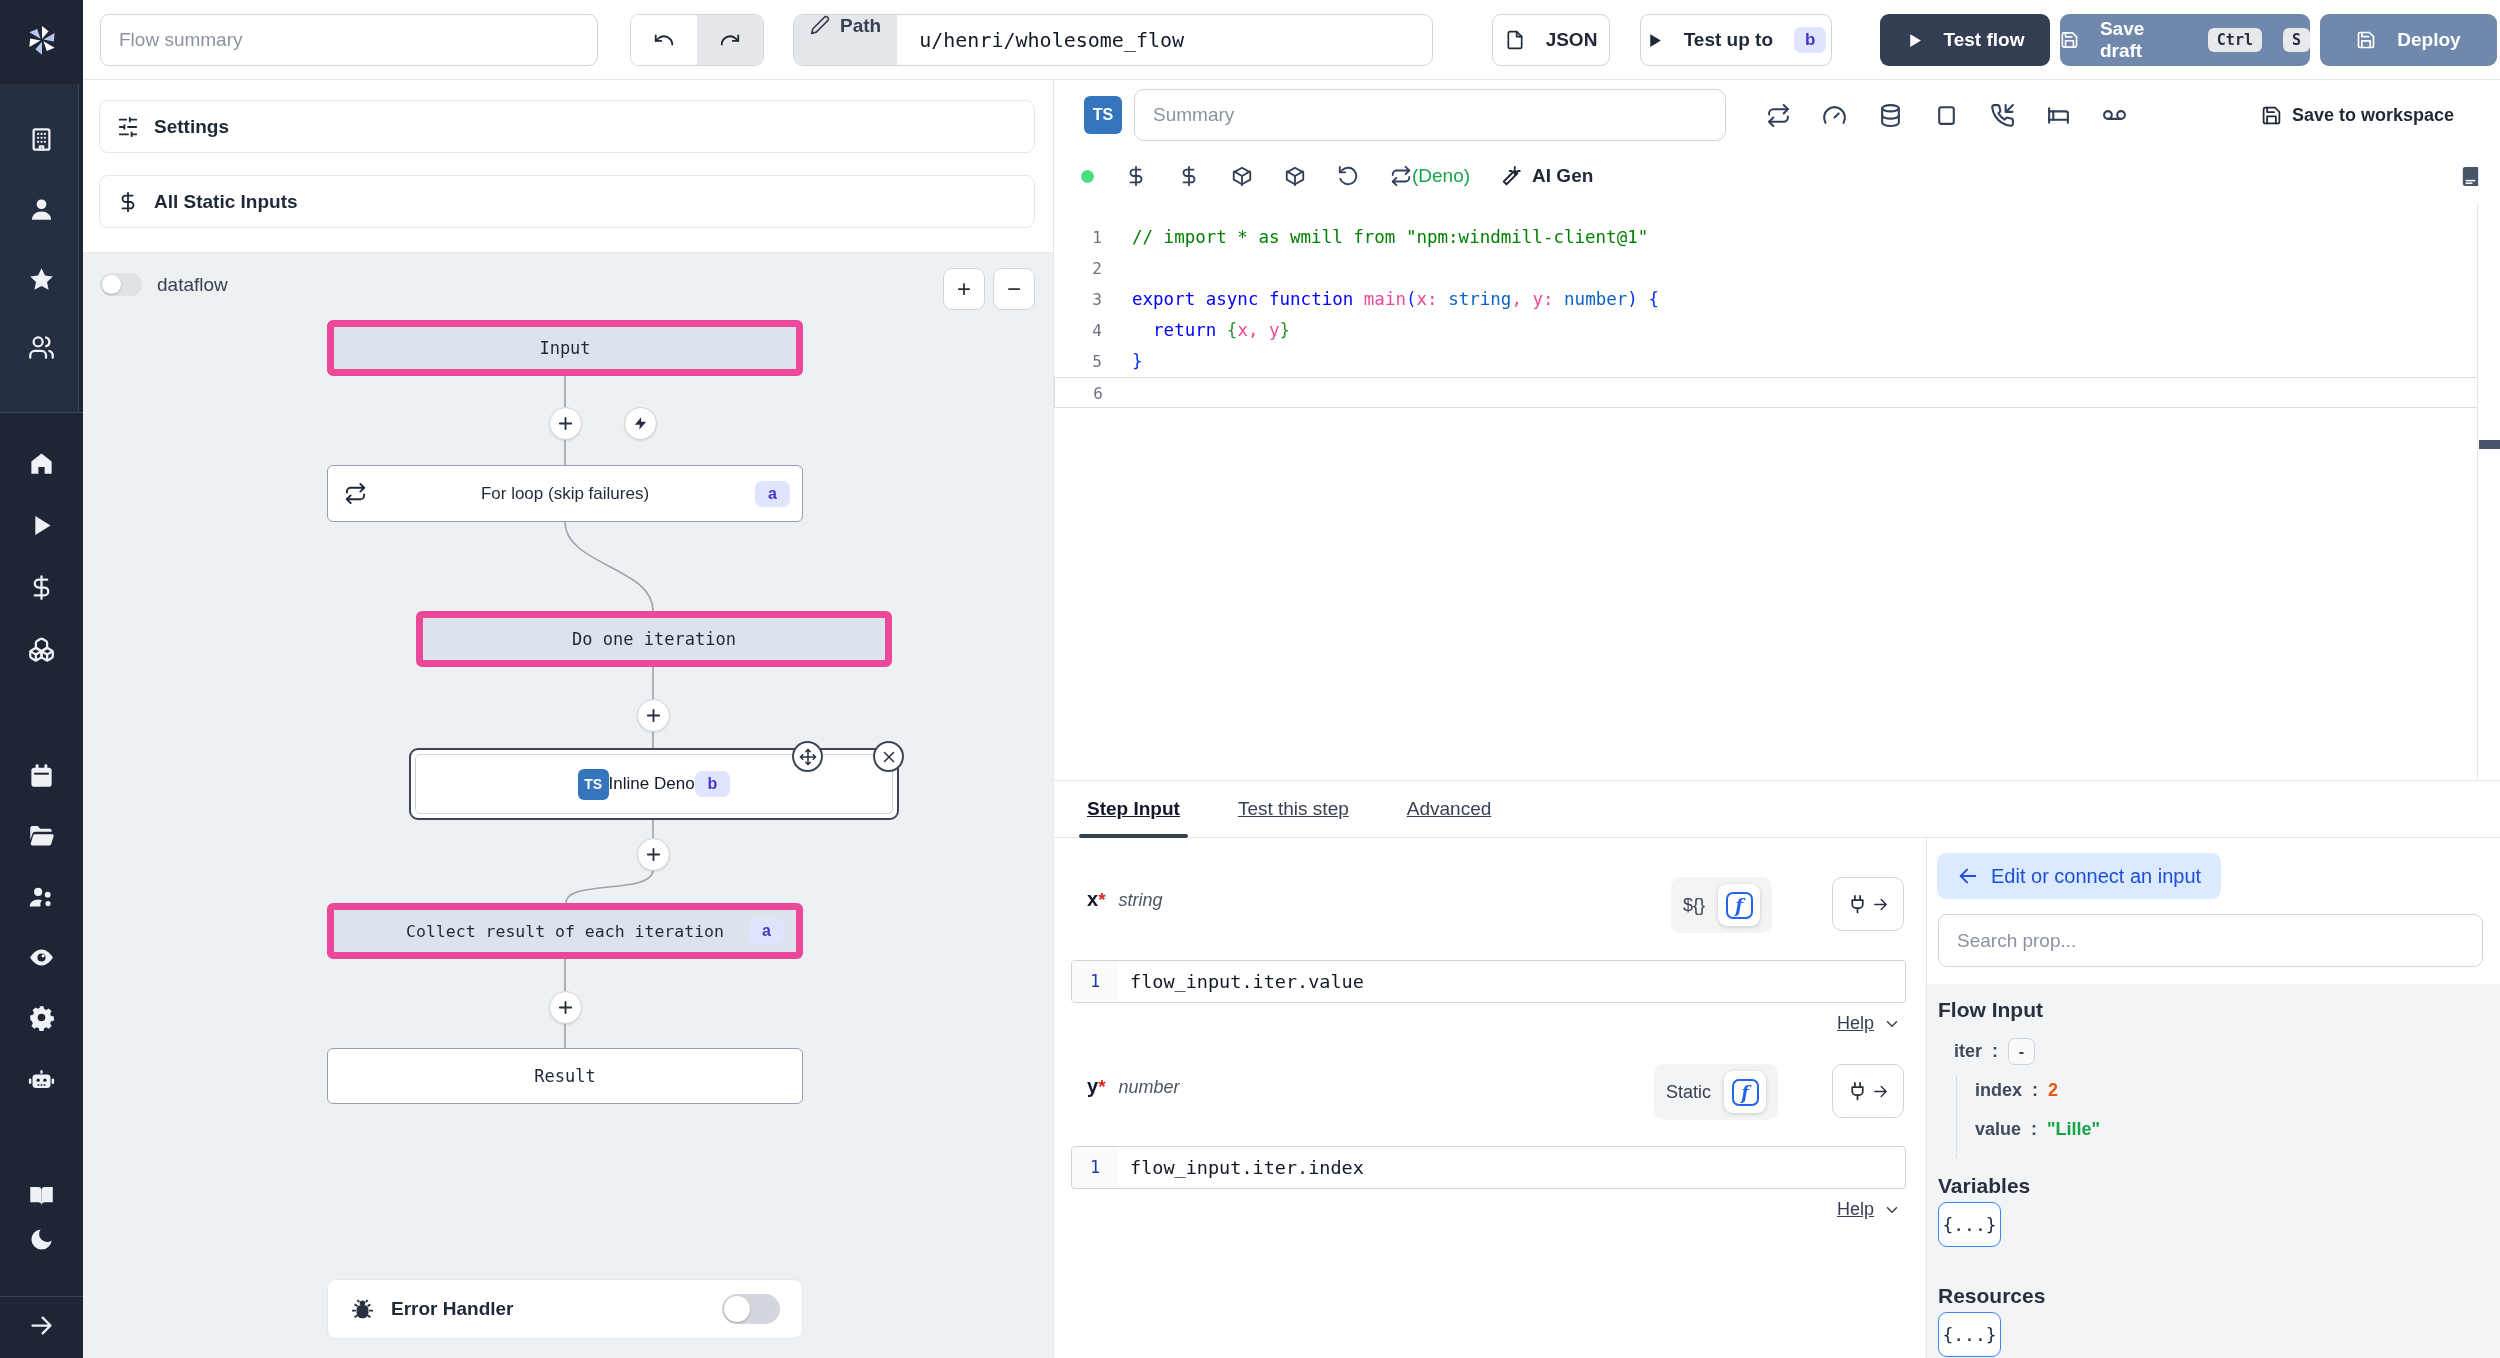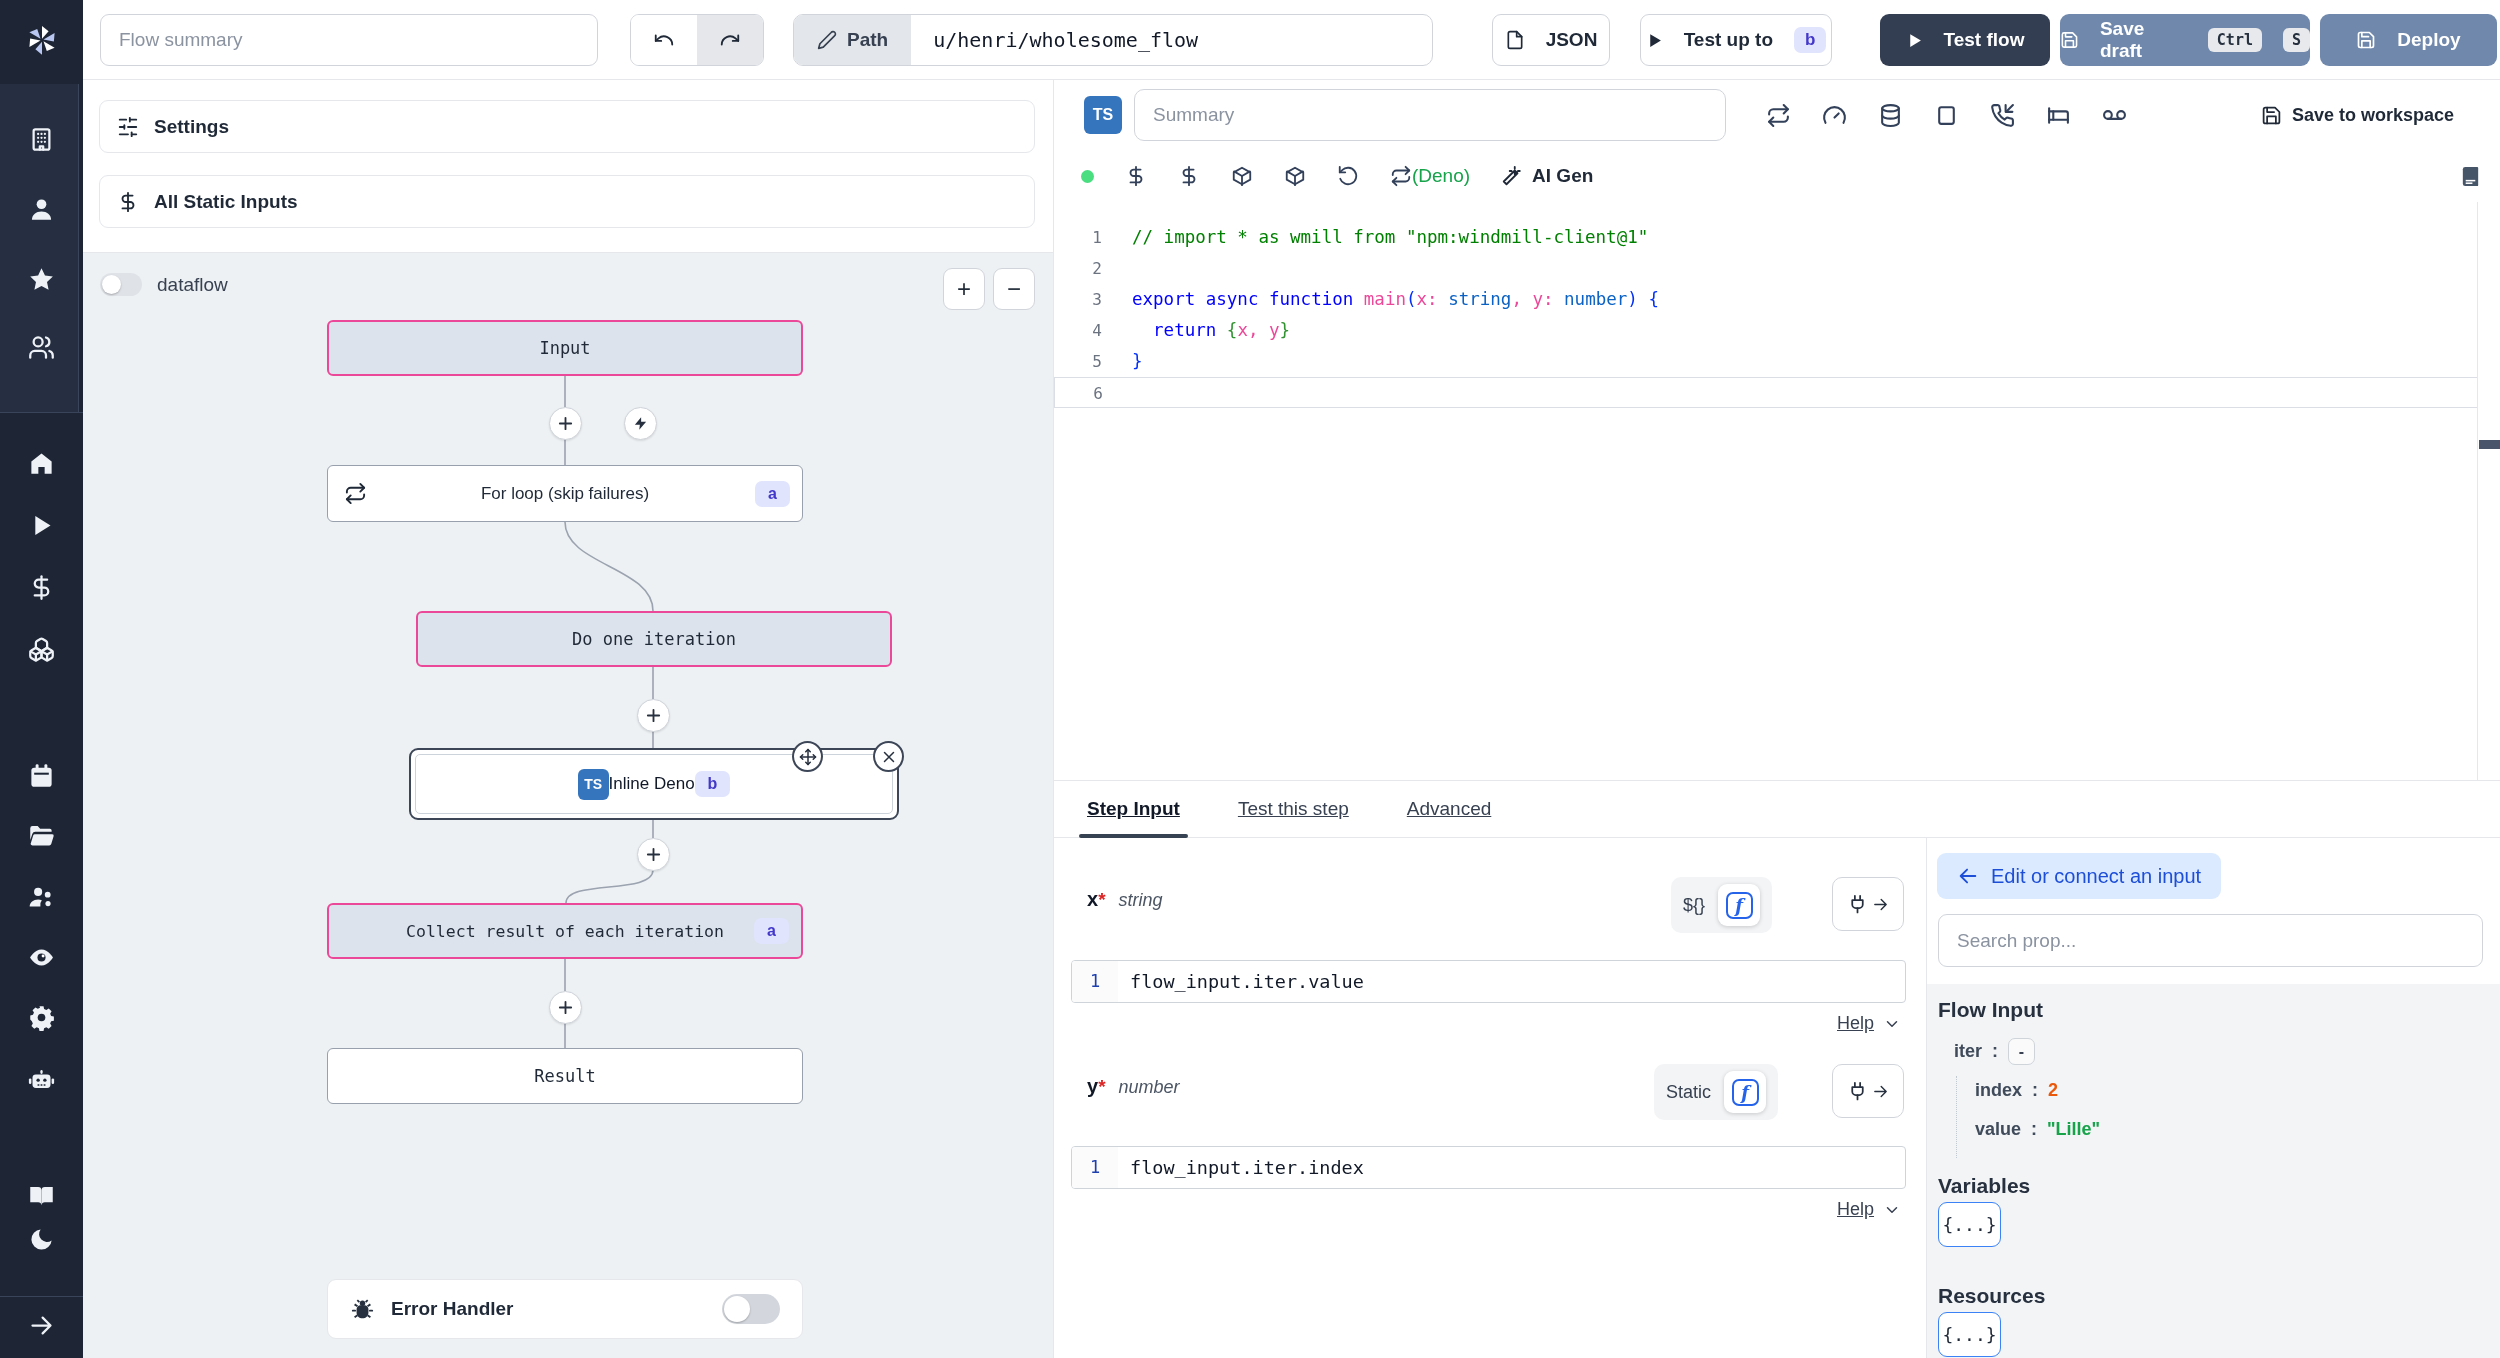--- a/index.html
+++ b/index.html
@@ -21,21 +21,21 @@
   .topbar { position:absolute; left:83px; top:0; width:2417px; height:80px; background:#fff; border-bottom:1px solid #e5e7eb; }
   .tb { position:absolute; top:14px; height:52px; }
   .text-input { border:1px solid #d1d5db; border-radius:9px; background:#fff; font-size:19px; padding:0 18px;
                 color:#111827; outline:none; width:100%; height:100%; font-family:"Liberation Sans",sans-serif; }
   .text-input::placeholder { color:#8b93a1; }
   .seg-group { display:flex; border:1px solid #d1d5db; border-radius:9px; overflow:hidden; }
   .seg { width:66px; height:50px; display:flex; align-items:center; justify-content:center; background:#fff; color:#1f2937; cursor:pointer; }
   .seg.on { background:#e5e7eb; }
   .seg svg { width:22px; height:22px; }
   .pathgrp { display:flex; border:1px solid #d1d5db; border-radius:10px; overflow:hidden; height:52px; }
-  .path-label { background:#e3e6ea; display:flex; align-items:center; gap:10px; padding:0 23px; font-weight:700; font-size:19px; color:#374151; }
+  .path-label { background:#e3e6ea; display:flex; gap:10px; padding:0 16px; font-weight:700; font-size:19px; color:#374151; }
   .path-label svg { width:20px; height:20px; }
   .path-value { font-family:"DejaVu Sans Mono",monospace; font-size:20px; display:flex; align-items:center; padding:0 22px; color:#111827; background:#fff; }
   .btn { display:flex; align-items:center; justify-content:center; gap:21px; border-radius:9px; font-size:19px; font-weight:700; cursor:pointer; height:52px; }
   .btn svg { width:20px; height:20px; }
   .btn-outline { border:1px solid #d1d5db; background:#fff; color:#1f2937; }
   .btn-dark { background:#333e52; color:#fff; }
   .btn-steel { background:#6f88ac; color:#fff; }
   .kbd { background:#e7e9ec; color:#27303f; border-radius:6px; padding:3px 9px; font-family:"DejaVu Sans Mono",monospace; font-size:15px; font-weight:700; }
   .badge-ind { background:#e0e4fc; color:#4338ca; font-weight:700; padding:3px 11px; border-radius:7px; font-size:17px; }
 
@@ -46,21 +46,21 @@
   .card svg { width:22px; height:22px; color:#1f2937; }
   .graph { position:absolute; left:0; top:172px; width:970px; height:1106px; background:#eef1f4; border-top:1px solid #e5e7eb; }
   .dataflow { position:absolute; left:17px; top:20px; display:flex; align-items:center; gap:15px; font-size:19px; color:#374151; }
   .tgl { position:relative; width:42px; height:23px; background:#dfe2e7; border-radius:999px; cursor:pointer; }
   .tgl::after { content:""; position:absolute; left:2px; top:2px; width:19px; height:19px; background:#fff; border-radius:50%; box-shadow:0 1px 2px rgba(0,0,0,.25); }
   .zbtn { position:absolute; top:15px; width:42px; height:42px; background:#fff; border:1px solid #d1d5db; border-radius:9px;
           display:flex; align-items:center; justify-content:center; font-size:24px; color:#1f2937; cursor:pointer; }
   .gedges { position:absolute; left:0; top:0; }
   .node { position:absolute; border-radius:6px; display:flex; align-items:center; justify-content:center;
           font-family:"DejaVu Sans Mono",monospace; font-size:17px; color:#1f2937; cursor:pointer; }
-  .node.gray { background:#dce3ec; border:2px solid #ec4899; }
+  .node.gray { background:#dce3ec; border:7px solid #ec4899; }
   .node.white { background:#fff; border:1px solid #97a0ac; font-family:"Liberation Sans",sans-serif; }
   .node .nico { position:absolute; left:16px; display:flex; }
   .node .nico svg { width:23px; height:23px; }
   .node .nbadge { position:absolute; right:12px; }
   .badge-node { background:#e0e4fc; color:#4338ca; font-weight:700; border-radius:7px; padding:4px 13px; font-size:16px; font-family:"Liberation Sans",sans-serif; }
   .sel-outer { position:absolute; border:2.5px solid #3c4657; border-radius:9px; background:#fff; padding:4px; cursor:pointer; }
   .sel-inner { position:relative; width:100%; height:100%; border:1px solid #cdd3da; border-radius:5px; background:#fff;
                display:flex; align-items:center; justify-content:center; font-size:17px; }
   .tsbadge { background:#3575be; color:#fff; font-weight:700; border-radius:6px; display:flex; align-items:center; justify-content:center; }
   .nctl { position:absolute; width:31px; height:31px; border-radius:50%; background:#fff; border:2px solid #3c4657; color:#27303f;

